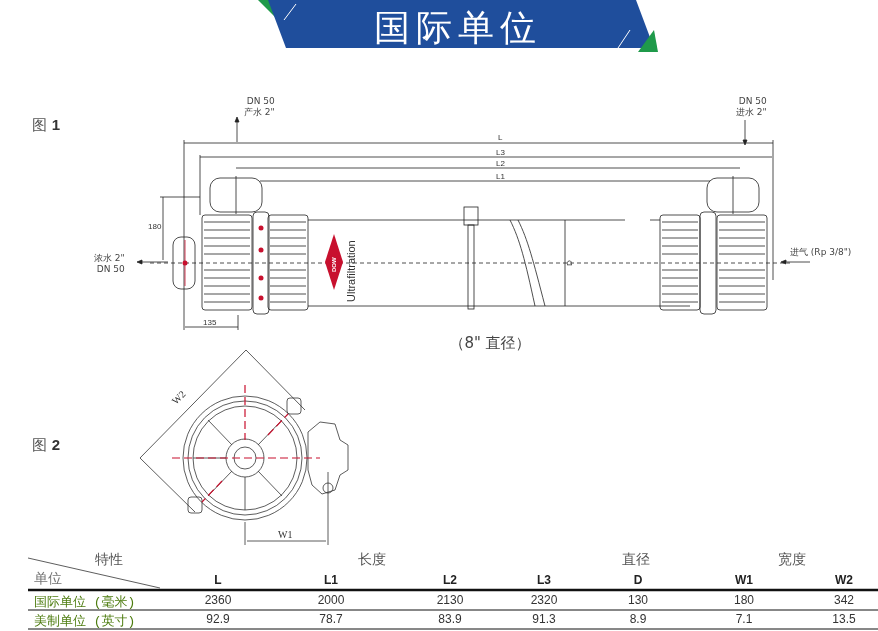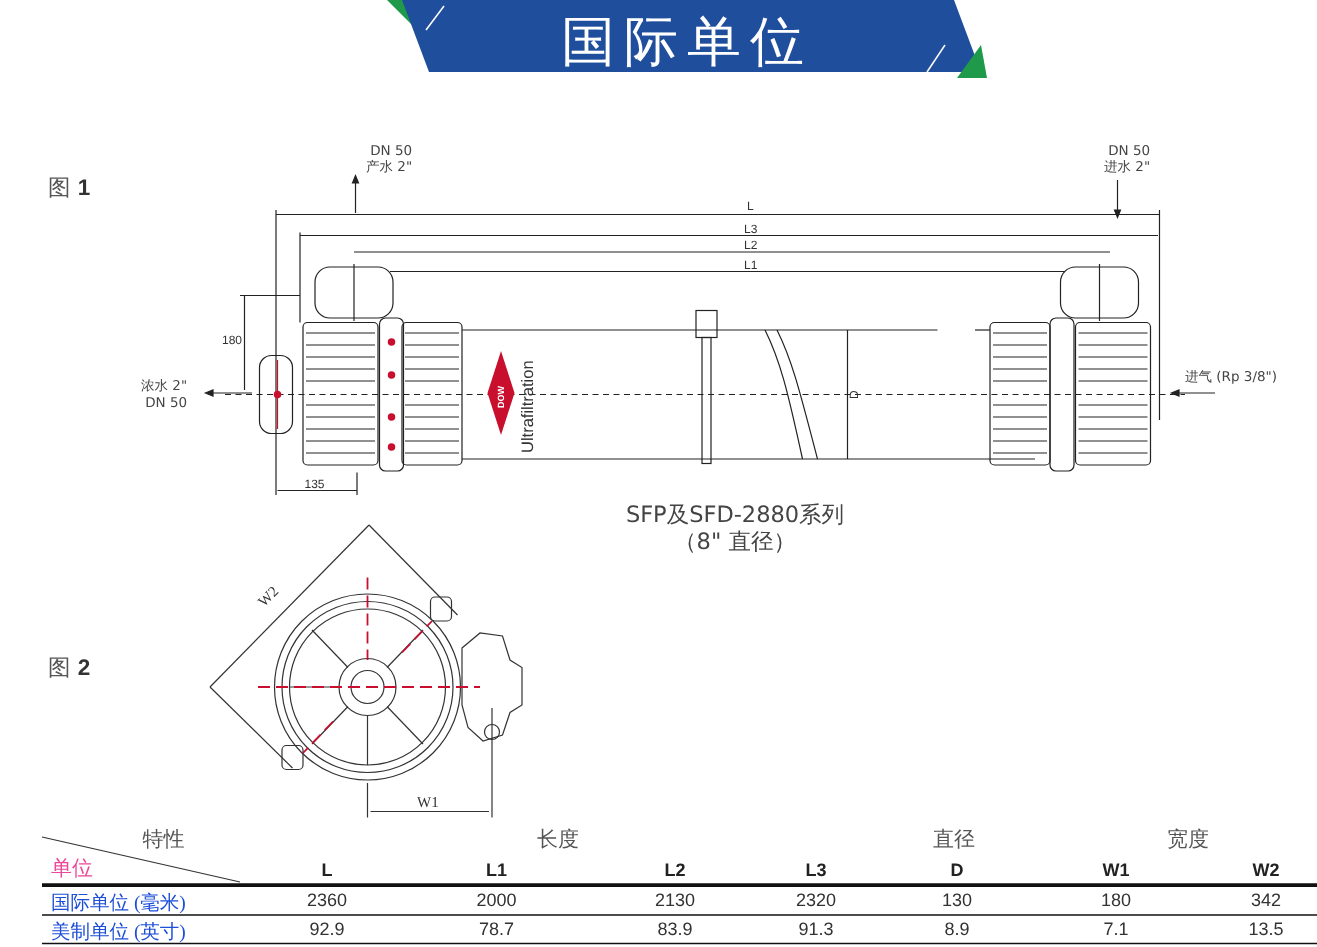--- a/index.html
+++ b/index.html
@@ -7,21 +7,21 @@
   .banner{position:absolute;left:258px;top:0;width:400px;height:52px;}
   .banner-title{position:absolute;left:0;right:0;top:4px;text-align:center;color:#fff;font-size:36px;letter-spacing:6px;font-family:"DejaVu Sans",sans-serif;font-weight:normal;}
   .fig-label{position:absolute;font-size:15px;color:#555;font-family:"DejaVu Sans",sans-serif;}
   .fig-label b{font-family:"Liberation Sans",sans-serif;font-weight:bold;color:#333;}
   .note{position:absolute;font-size:9px;color:#444;line-height:11px;font-family:"DejaVu Sans",sans-serif;text-align:right;}
   .caption{position:absolute;left:370px;top:334px;width:240px;text-align:center;font-size:15px;color:#444;line-height:18px;font-family:"DejaVu Sans",sans-serif;}
   svg{position:absolute;left:0;top:0;}
   .cell{position:absolute;text-align:center;width:80px;}
   .hdr{font-weight:bold;color:#222;}
   .grp{color:#555;font-family:"DejaVu Sans",sans-serif;font-size:14px;}
-  .rowlabel{position:absolute;left:4px;font-family:Liberation Serif, serif;font-size:13px;color:#1d4ed8;}
+  .rowlabel{position:absolute;left:4px;font-family:Liberation Mono, monospace;font-size:13px;color:#4d7c0f;}
 </style>
 </head>
 <body>
 
 <div class="banner">
   <svg width="400" height="52" viewBox="0 0 400 52">
     <polygon points="0,0 30,0 18,18" fill="#1f9a4a"></polygon>
     <polygon points="10,0 378,0 396,48 28,48" fill="#1f4e9c"></polygon>
     <polygon points="380,52 400,52 396,30" fill="#1f9a4a"></polygon>
     <line x1="38" y1="4" x2="26" y2="20" stroke="#fff" stroke-width="1"></line>
@@ -175,27 +175,26 @@
   <text x="176" y="405" transform="rotate(-45 176 405)" font-family="Liberation Serif, serif" font-size="10" fill="#333">W2</text>
   <text x="278" y="538" font-family="Liberation Serif, serif" font-size="10" fill="#333">W1</text>
 
   <line x1="28" y1="558" x2="160" y2="588" stroke="#333" stroke-width="0.8"></line>
   <line x1="28" y1="590" x2="878" y2="590" stroke="#111" stroke-width="2.5"></line>
   <line x1="28" y1="610" x2="878" y2="610" stroke="#111" stroke-width="1"></line>
   <line x1="28" y1="629" x2="878" y2="629" stroke="#111" stroke-width="1"></line>
 </svg>
 
 <div class="caption">
-  <div>SFP及SFD-2880系列</div>
   <div>（8" 直径）</div>
 </div>
 
 <div>
   <div class="grp" style="position:absolute;left:95px;top:551px;">特性</div>
-  <div class="grp" style="position:absolute;left:34px;top:570px;color:#ec4899;">单位</div>
+  <div class="grp" style="position:absolute;left:34px;top:570px;color:#737373;">单位</div>
   <div class="grp" style="position:absolute;left:358px;top:551px;">长度</div>
   <div class="grp" style="position:absolute;left:622px;top:551px;">直径</div>
   <div class="grp" style="position:absolute;left:778px;top:551px;">宽度</div>
 
   <div style="position:absolute;left:0;top:573px;width:878px;font-size:12px;">
     <span class="cell hdr" style="left:178px;">L</span>
     <span class="cell hdr" style="left:291px;">L1</span>
     <span class="cell hdr" style="left:410px;">L2</span>
     <span class="cell hdr" style="left:504px;">L3</span>
     <span class="cell hdr" style="left:598px;">D</span>

